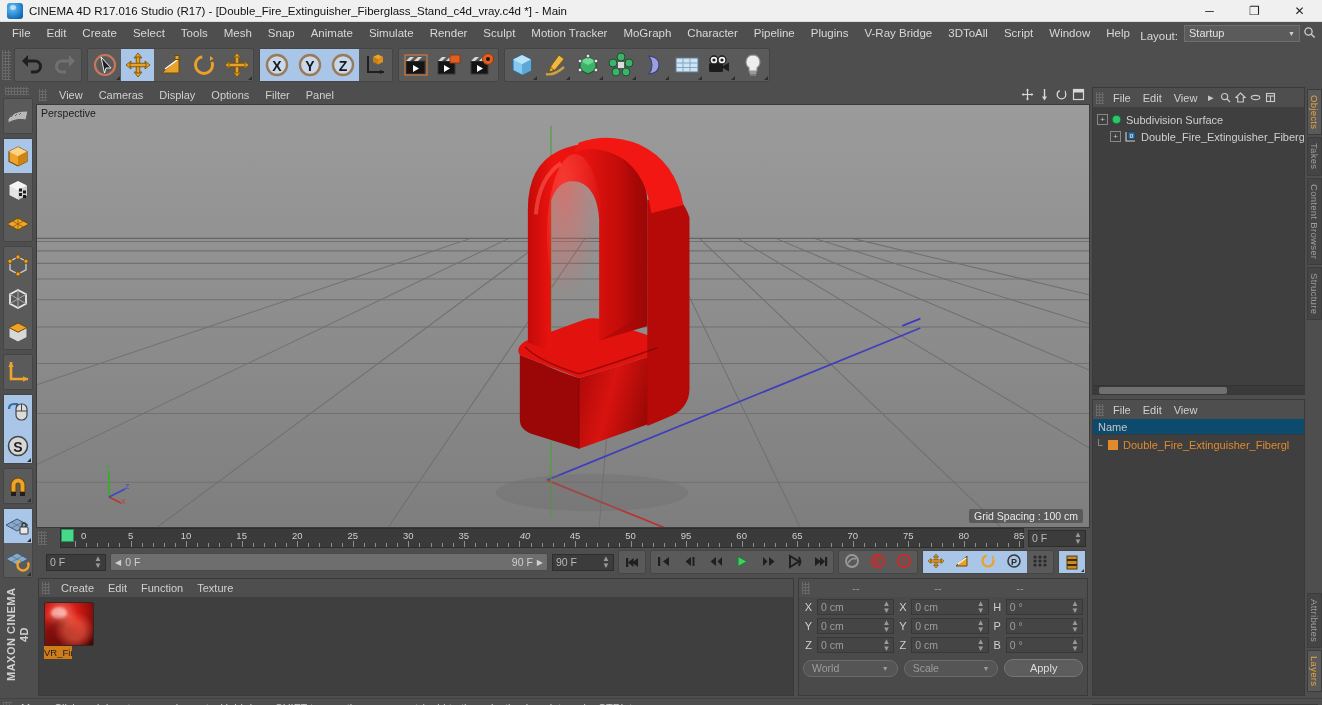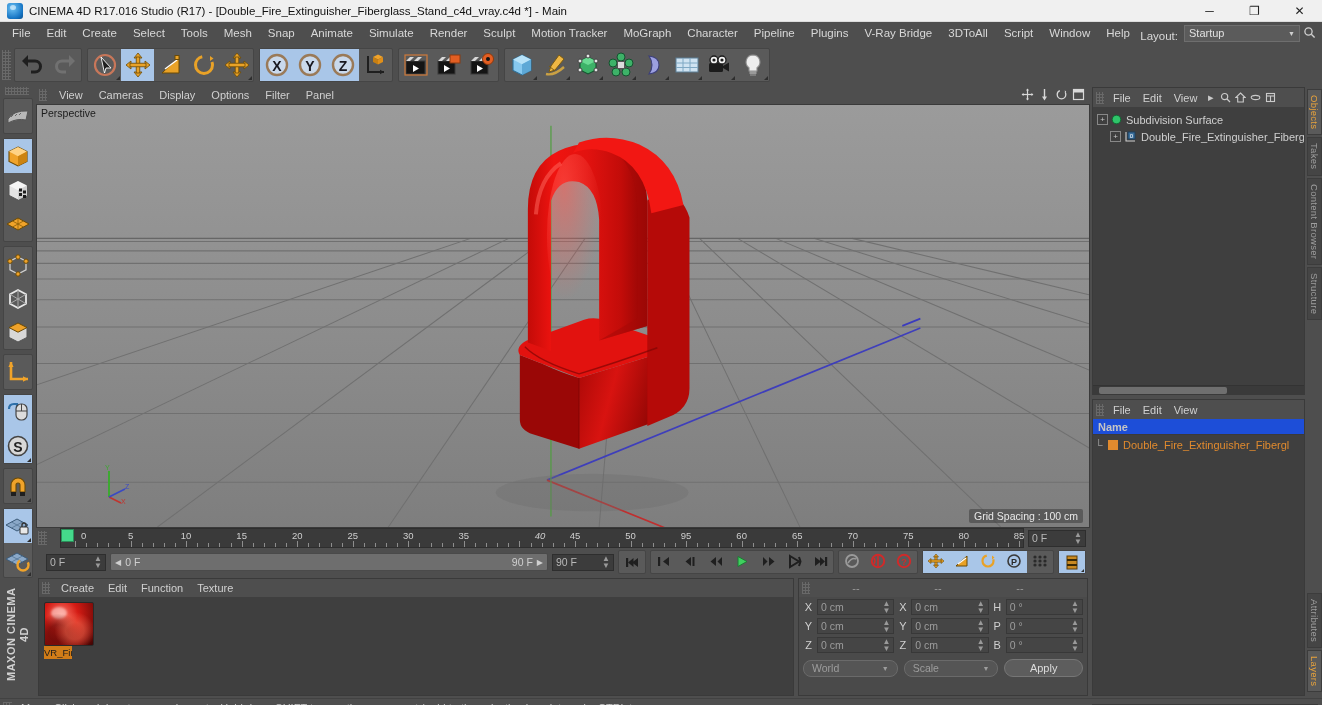--- a/index.html
+++ b/index.html
@@ -120,22 +120,22 @@
   .om-menu{height:19px;display:flex;align-items:center;background:#4e4e4e;padding-left:3px;}
   .om-item{padding:2px 6px;font-size:11px;color:#d0d0d0;}
   .om-ic{width:15px;display:flex;align-items:center;justify-content:center;color:#cacaca;font-size:11px;}
   .om-body{flex:1;background:#3f3f3f;padding:4px 2px;overflow:hidden;}
   .om-row{display:flex;align-items:center;height:17px;font-size:11px;color:#cfcfcf;white-space:nowrap;}
   .om-row .exp{width:11px;height:11px;border:1px solid #888;color:#ccc;font-size:8px;
     display:flex;align-items:center;justify-content:center;margin-right:3px;flex:none;}
   .om-scroll{height:9px;background:#3a3a3a;border-top:1px solid #333;display:flex;align-items:center;}
   .om-thumb{height:7px;background:#6f6f6f;border-radius:2px;margin-left:6px;}
   .attrmgr{flex:1;border:1px solid #3a3a3a;background:#444;margin:2px;display:flex;flex-direction:column;min-height:0;}
-  .am-hdr{height:16px;background:#1d4ed8;border-bottom:1px solid #3a3a3a;display:flex;
-    align-items:center;padding-left:5px;font-size:11px;color:#c5c5c5;font-weight:bold;}
+  .am-hdr{height:16px;background:#0c4a6e;border-bottom:1px solid #3a3a3a;display:flex;
+    align-items:center;padding-left:5px;font-size:11px;color:#c5c5c5;}
   .am-body{flex:1;background:#3f3f3f;padding:2px;}
   .am-row{display:flex;align-items:center;height:16px;font-size:11px;color:#e08a2e;white-space:nowrap;}
   .vtabs{width:15px;background:#4e4e4e;display:flex;flex-direction:column;align-items:center;padding-top:4px;flex:none;}
   .vtab{writing-mode:vertical-rl;font-size:9.5px;color:#9e9e9e;padding:5px 1px;background:#454545;
     margin-bottom:2px;border:1px solid #3c3c3c;letter-spacing:.3px;}
   .vtab.active{color:#e8a33c;background:#5a5a5a;}
   
   .statusbar{height:19px;background:#4e4e4e;display:flex;align-items:center;padding-left:3px;
     border-top:1px solid #424242;}
   .sb-text{font-size:11px;color:#c9c9c9;margin-left:6px;white-space:nowrap;}
@@ -813,21 +813,21 @@
           <div class="tl-tick" style="left: 1002.89px; height: 4px;"></div>
           <div class="tl-tick" style="left: 1014px; height: 6px;"></div>
           <div class="tl-num" style="left: 20px; transform: none;">0</div>
           <div class="tl-num" style="left: 69.5556px;">5</div>
           <div class="tl-num" style="left: 125.111px;">10</div>
           <div class="tl-num" style="left: 180.667px;">15</div>
           <div class="tl-num" style="left: 236.222px;">20</div>
           <div class="tl-num" style="left: 291.778px;">25</div>
           <div class="tl-num" style="left: 347.333px;">30</div>
           <div class="tl-num" style="left: 402.889px;">35</div>
-          <div class="tl-num" style="left: 479px; font-style: italic;">40</div>
+          <div class="tl-num" style="left: 464px; font-style: italic;">40</div>
           <div class="tl-num" style="left: 514px;">45</div>
           <div class="tl-num" style="left: 569.556px;">50</div>
           <div class="tl-num" style="left: 625.111px;">95</div>
           <div class="tl-num" style="left: 680.667px;">60</div>
           <div class="tl-num" style="left: 736.222px;">65</div>
           <div class="tl-num" style="left: 791.778px;">70</div>
           <div class="tl-num" style="left: 847.333px;">75</div>
           <div class="tl-num" style="left: 902.889px;">80</div>
           <div class="tl-num" style="left: 958px;">85</div>
           <div class="tl-num" style="left: 1014px;">90</div>

